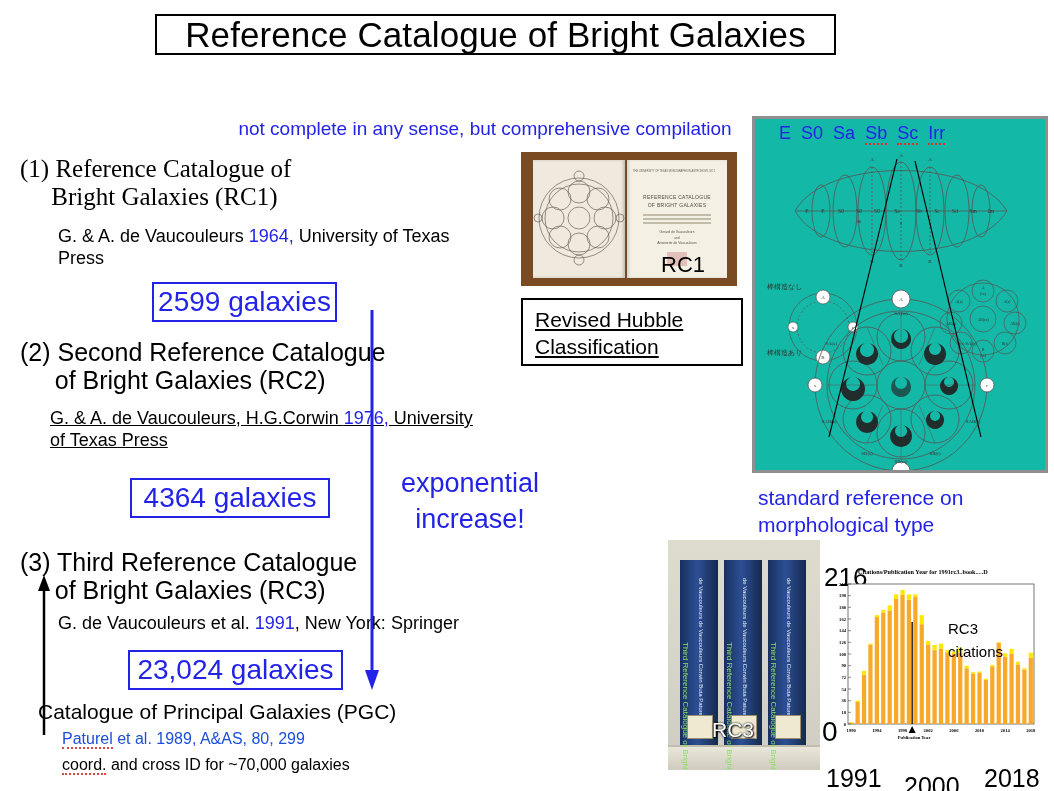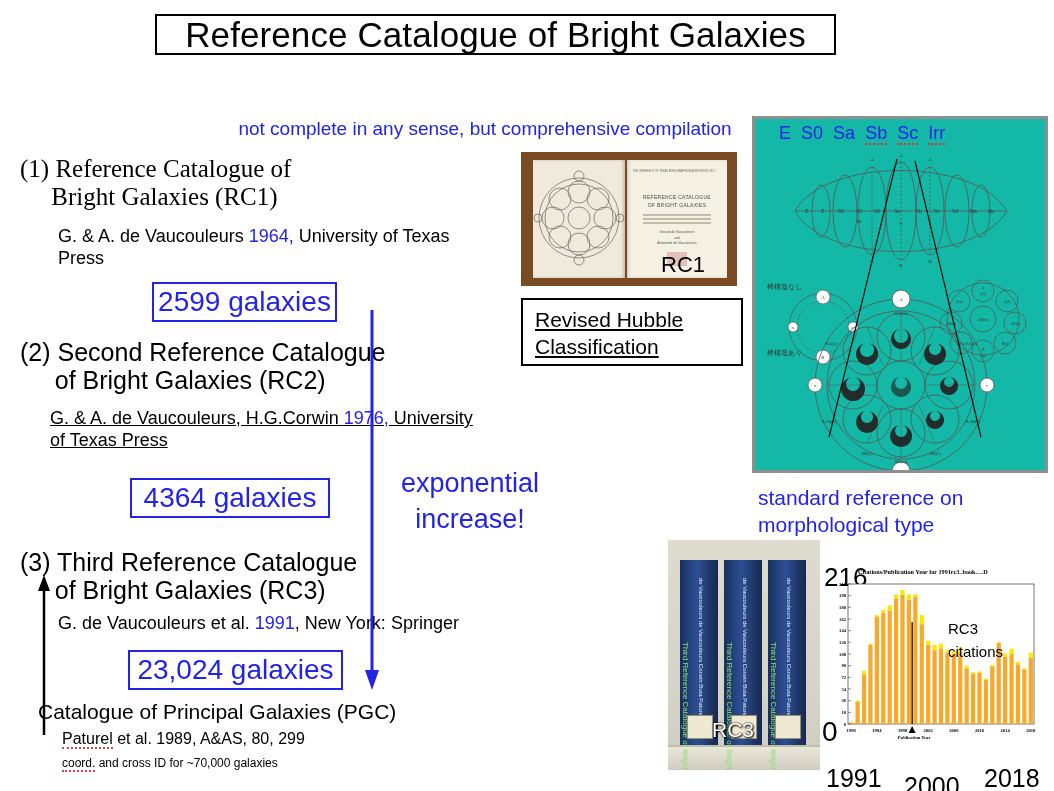--- a/index.html
+++ b/index.html
@@ -87,25 +87,25 @@
   #rc3-title { left: 20px; top: 540px; margin-top: 8px; }
   #rc3-authors { left: 58px; top: 613px; width: 500px; }
   #rc3-count { left: 128px; top: 650px; width: 215px; height: 40px; }
 
   #pgc-title {
     left: 38px; top: 700px;
     font-size: 21px; color: #000000; white-space: nowrap;
   }
   #pgc-ref1 {
     left: 62px; top: 730px;
-    font-size: 16px; color: #000000; white-space: nowrap;
+    font-size: 16px; color: #1d4ed8; white-space: nowrap;
   }
   #pgc-ref2 {
     left: 62px; top: 756px;
-    font-size: 12px; color: #000000; white-space: nowrap;
+    font-size: 16px; color: #000000; white-space: nowrap;
   }
   .squiggle {
     border-bottom: 2px dotted #d44;
     padding-bottom: 0px;
   }
 
   
   #down-arrow {
     left: 364px; top: 310px;
     width: 16px; height: 380px;

